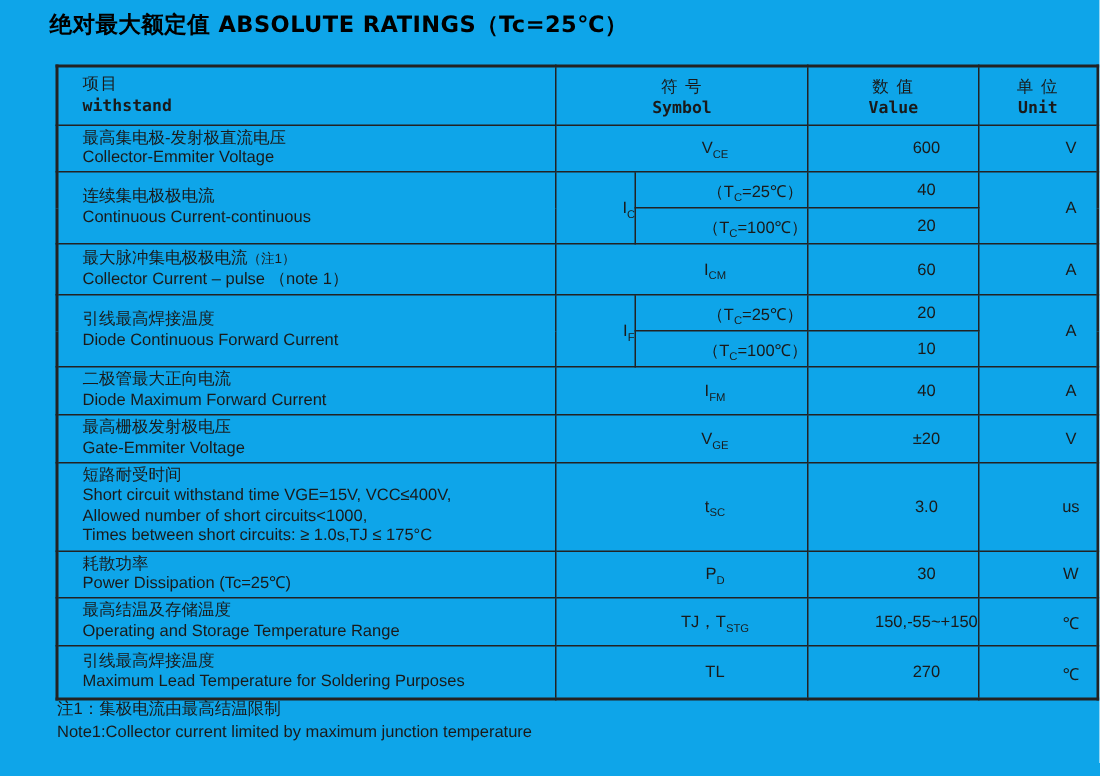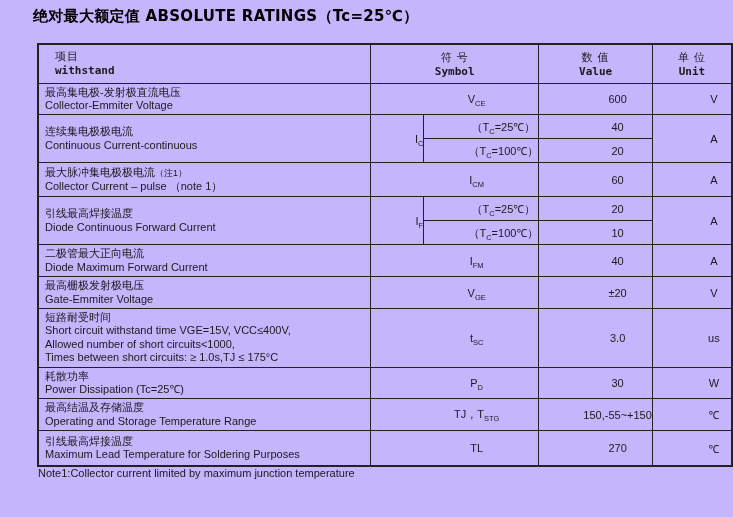--- a/index.html
+++ b/index.html
@@ -1,20 +1,20 @@
 <!DOCTYPE html>
 <html><head>
 <meta charset="utf-8">
 <style>
   * { margin:0; padding:0; box-sizing:border-box; }
   html,body { background:#ffffff; }
   .page {
     position:relative;
     width:733px; height:517px;
-    background:#c4b5fd;
+    background:#0ea5e9;
     color:#1a1a1a;
     font-family:"Liberation Sans", sans-serif;
     overflow:hidden;
   }
   .doc-title {
     position:absolute; left:33px; top:7px;
     font-size:15px; font-weight:bold; letter-spacing:0.3px;
     color:#000;
     font-family:"DejaVu Sans", sans-serif;
   }
@@ -22,21 +22,21 @@
     position:absolute; left:37px; top:43px;
     border-collapse:collapse; table-layout:fixed;
     border:2px solid #222;
   }
   table.ratings td {
     border:1px solid #222;
     font-size:11px;
     vertical-align:middle;
     overflow:hidden;
   }
-  td.param { text-align:left; padding:2px 4px 2px 6px; line-height:1.22; }
+  td.param { text-align:left; padding:2px 4px 2px 16px; line-height:1.22; }
   td.c { text-align:center;padding-left:44px; }
   .zh { display:block; }
   .en { display:block; }
   .small-note { font-size:9px; }
   td.hdr { padding:3px 16px; }
   .hdr-en {
     display:block; font-weight:bold;
     font-family:"DejaVu Sans Mono", monospace;
     font-size:11px;
   }
@@ -193,16 +193,17 @@
         <span class="en">Maximum Lead Temperature for Soldering Purposes</span>
       </td>
       <td class="c sym" colspan="2"><span>TL</span><sub></sub></td>
       <td class="c val">270</td>
       <td class="c unit">℃</td>
     </tr>
   </tbody>
     </table>
 
   <div class="notes">
+    <span class="zh">注1：集极电流由最高结温限制</span>
     <span class="en">Note1:Collector current limited by maximum junction temperature</span>
   </div>
 
 </div>
 
 </body></html>

